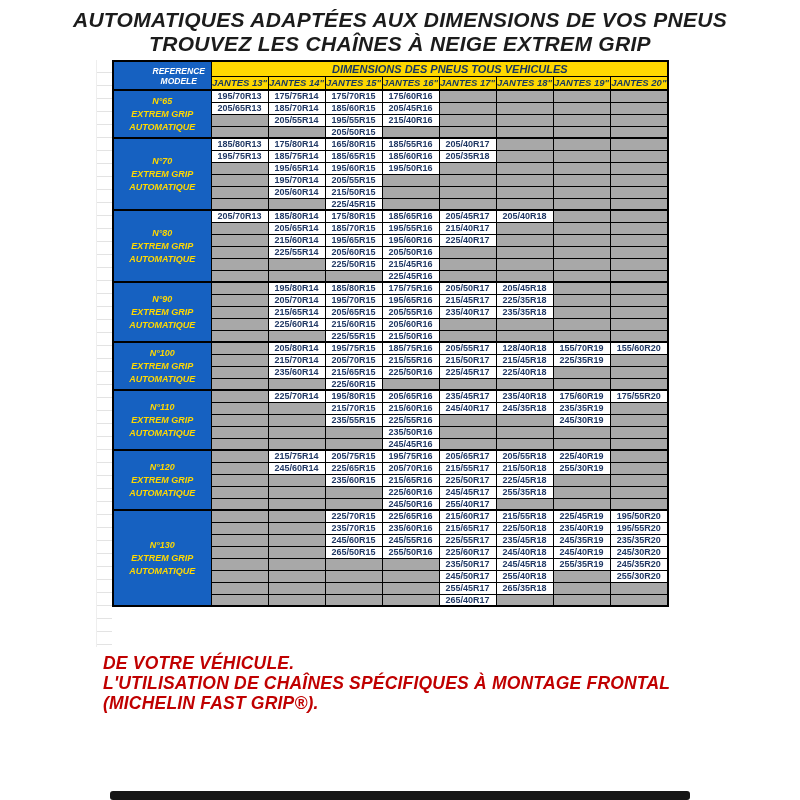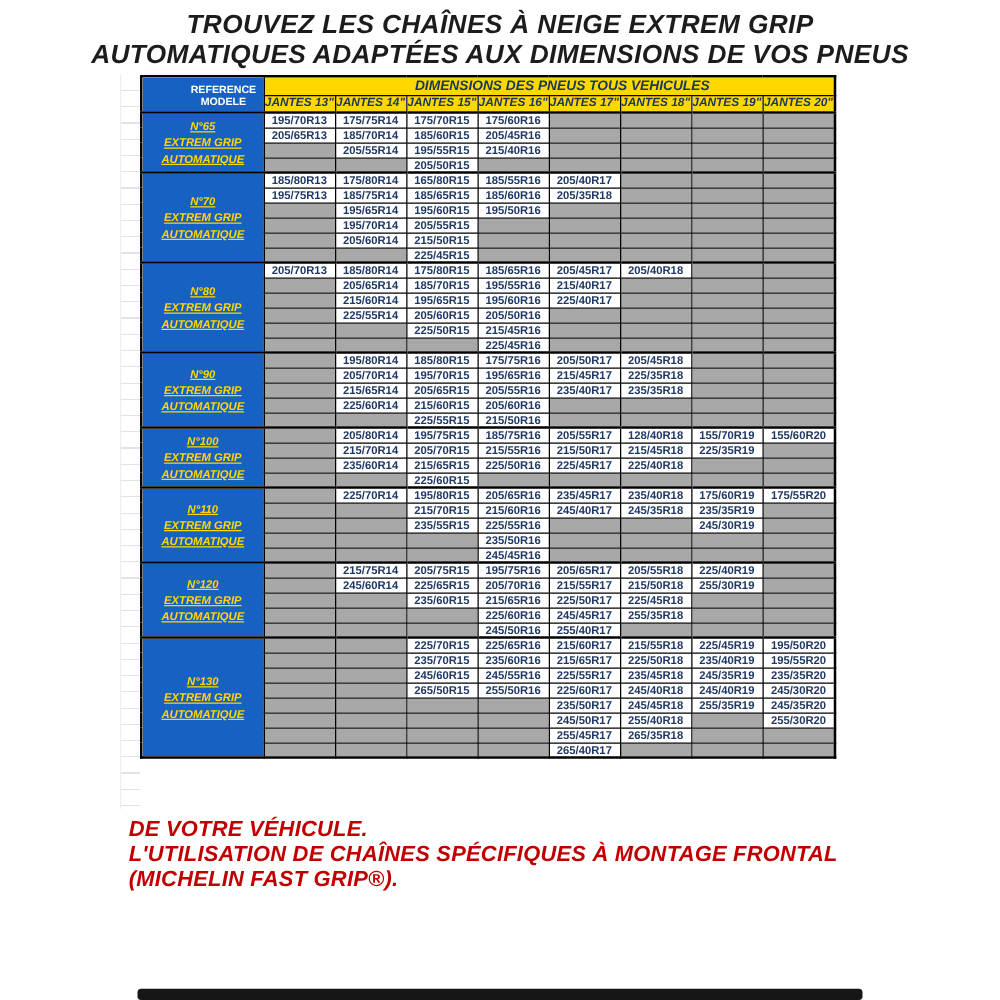--- a/index.html
+++ b/index.html
@@ -25,60 +25,59 @@
   table.size-table{
     position:absolute;left:112px;top:60px;width:556px;
     border-collapse:collapse;table-layout:fixed;
     border:2px solid #000;
   }
   .size-table th,.size-table td{
     border:1px solid #000;padding:0;text-align:center;vertical-align:middle;
     overflow:hidden;white-space:nowrap;
   }
   th.corner{
-    background:var(--blue);color:#ffffff;font-weight:bold;
+    background:var(--blue);color:#ffffff;font-style:italic;font-weight:bold;
     font-size:8.5px;line-height:10px;padding-left:33px;
   }
   th.main-header{
     background:var(--yellow);color:var(--navy);font-style:italic;font-weight:bold;
     font-size:11px;height:15px;padding-left:21px;
   }
   th.jantes{
     background:var(--yellow);color:var(--navy);font-style:italic;font-weight:bold;
     font-size:9.5px;height:14px;
   }
   .size-table tbody td{
     height:12px;font-size:9px;font-weight:bold;color:var(--cell-text);
     background:var(--gray);
   }
   .size-table tbody td.size{background:#ffffff;}
   .size-table tbody td.model{
     background:var(--blue);color:var(--yellow);font-style:italic;font-weight:bold;
     font-size:9px;
-    text-decoration:underline;
   }
   .size-table tbody td.model div{line-height:13px;}
   .size-table tbody tr.group-start td{border-top:2px solid #000;}
   .footer{
     position:absolute;left:103px;top:653px;width:660px;
     font-style:italic;font-weight:bold;font-size:17.5px;line-height:20px;
     color:var(--red);letter-spacing:.2px;
   }
   .footer .important{text-decoration:underline;margin-bottom:1px;}
   .bottom-bar{
     position:absolute;left:110px;top:791px;width:580px;height:9px;
     background:#161616;border-radius:3px;
   }
 </style>
 </head>
 <body>
 
 <div class="page-title">
+  <div>AUTOMATIQUES ADAPTÉES AUX DIMENSIONS DE VOS PNEUS</div>
   <div>TROUVEZ LES CHAÎNES À NEIGE EXTREM GRIP</div>
-  <div>AUTOMATIQUES ADAPTÉES AUX DIMENSIONS DE VOS PNEUS</div>
 </div>
 
 <div class="gutter"></div>
 
 <table class="size-table">
   <colgroup>
     <col style="width:98px">
     <col style="width:57px">
       <col style="width:57px">
       <col style="width:57px">

